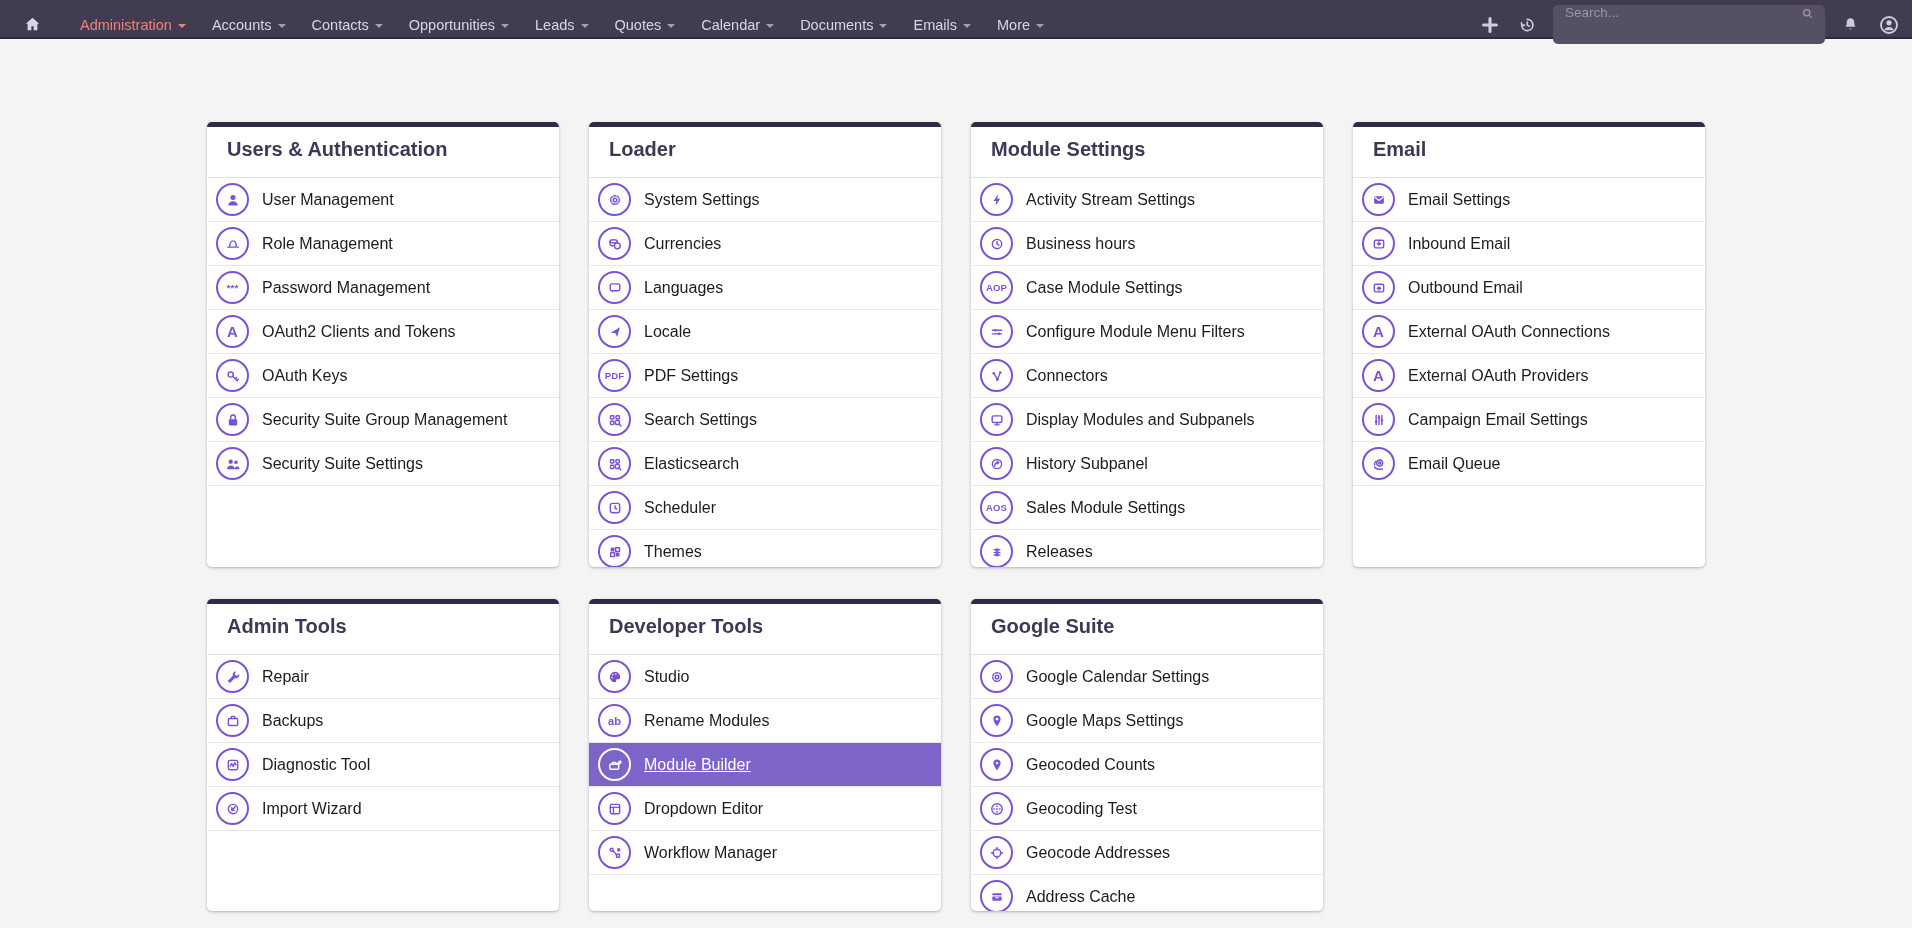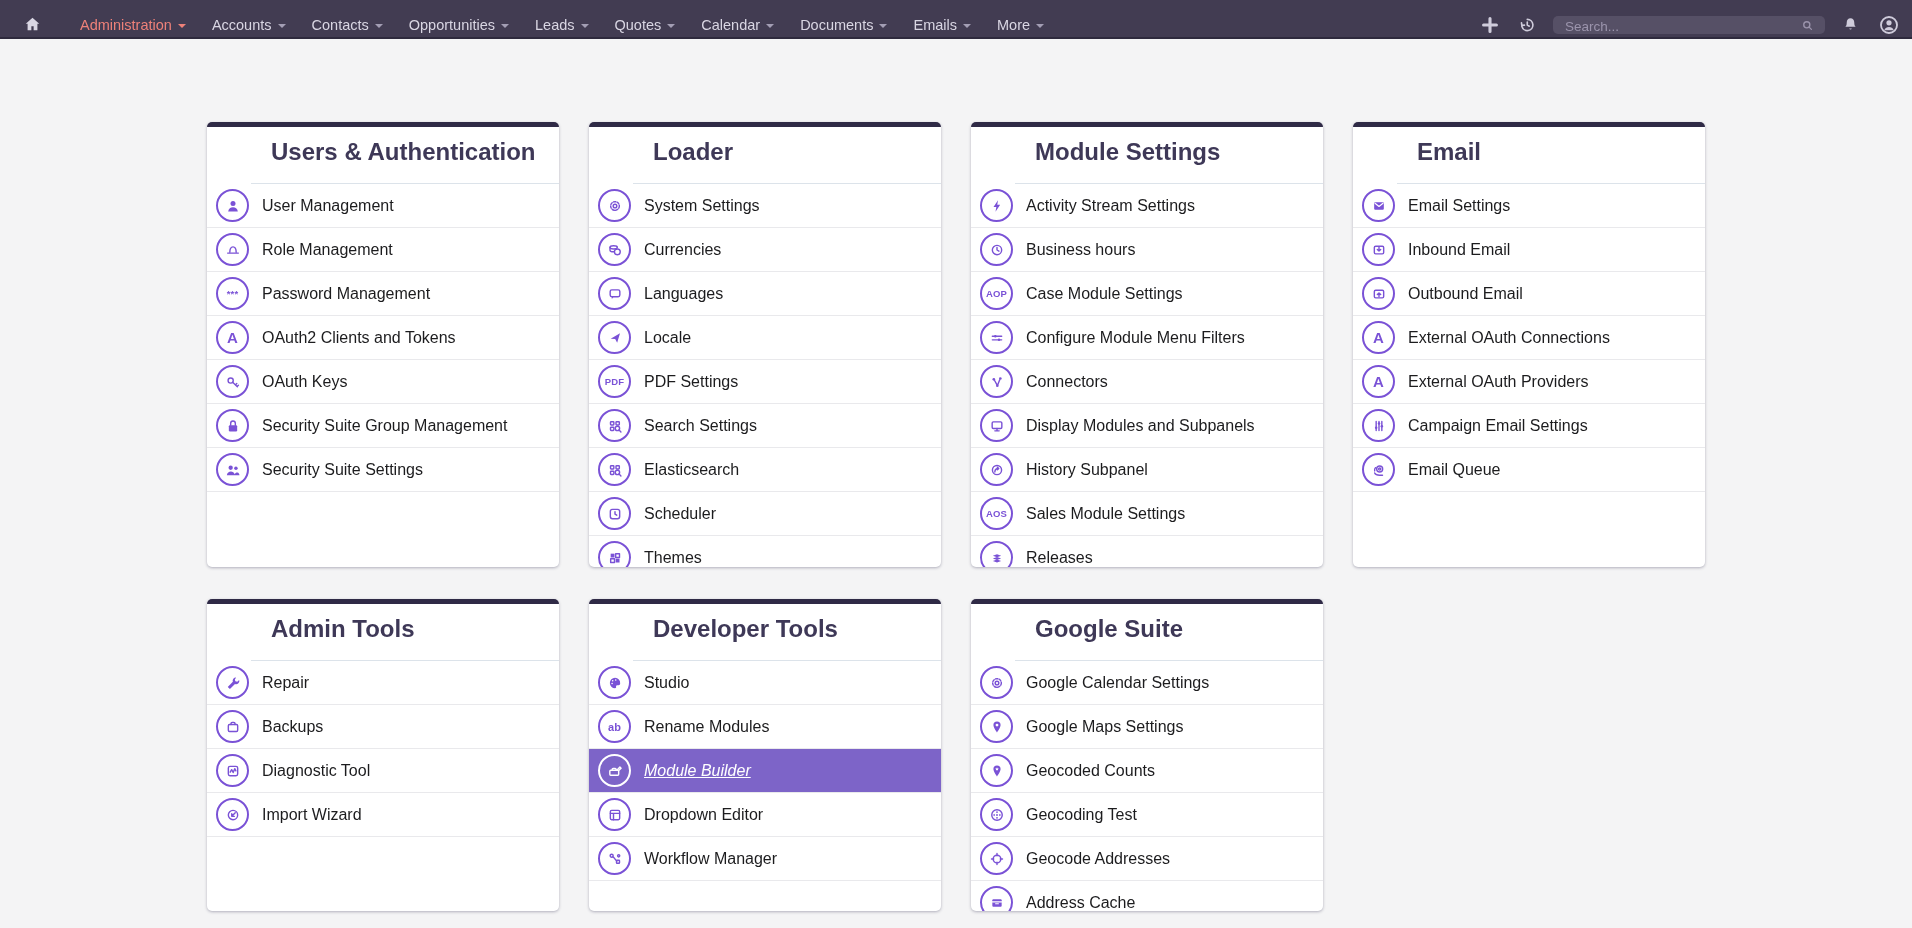--- a/index.html
+++ b/index.html
@@ -12,46 +12,46 @@
   .nav-home { display:flex; align-items:center; color:#d9d6e3; margin-right:26px; cursor:pointer; }
   .nav-menu { display:flex; list-style:none; align-items:center; gap:4px; flex:1; }
   .nav-item { display:flex; align-items:center; gap:6px; color:#d9d6e3; font-size:14.5px;
     padding:0 11px; height:39px; cursor:pointer; white-space:nowrap; }
   .nav-item.active { color:var(--accent,#ee8179); }
   .caret { width:0; height:0; border-left:4px solid transparent; border-right:4px solid transparent;
     border-top:4.5px solid #a39eb4; margin-top:2px; }
   .nav-item.active .caret { border-top-color:var(--accent,#ee8179); }
   .nav-right { display:flex; align-items:center; gap:15px; }
   .nav-icon-btn { color:#cfccdb; display:flex; align-items:center; cursor:pointer; }
-  .searchbox { width:272px; height:18px; background:#565066; border-radius:5px; display:flex;
-    align-items:flex-end; padding:0 9px 0 12px;gap:26px; }
+  .searchbox { width:272px; height:39px; background:#565066; border-radius:5px; display:flex;
+    align-items:flex-start; padding:0 9px 0 12px;gap:26px; }
   .searchbox input { flex:1; background:transparent; border:none; outline:none; color:#d9d6e3;
     font-size:13.5px; font-family:"Liberation Sans", sans-serif; }
   .searchbox input::placeholder { color:#9b94ac; }
   .searchbox .mag { color:#9b94ac; display:flex; }
 
   
   .content { margin:83px 0 0 207px; }
   .grid { display:grid; grid-template-columns:repeat(4,352px); column-gap:30px; row-gap:32px; }
   .panel { background:#fff; border-top:5px solid var(--card-top,#2f2a46); border-radius:5px;
     box-shadow:0 1px 3px rgba(50,45,80,.35); overflow:hidden; }
   .panel.h-tall { height:445px; }
   .panel.h-short { height:312px; }
-  .panel-title { font-size:24px; font-weight:bold; color:#3e3857; padding:11px 20px 10px;
-    border-bottom:1px solid #dce3ea; height:57px;margin-left:44px; }
+  .panel-title { font-size:20px; font-weight:bold; color:#3e3857; padding:11px 20px 10px;
+    border-bottom:1px solid #dce3ea; height:51px; }
   .panel-item { display:flex; align-items:center; gap:13px; height:44px; padding:0 9px;
     border-bottom:1px solid #e9e9ec; cursor:pointer; color:#1c1c1e; font-size:16px; }
   .panel-item .ico { width:33px; height:33px; min-width:33px; border:2px solid var(--purple,#7a52d6);
     border-radius:50%; color:var(--purple,#7a52d6); display:flex; align-items:center;
     justify-content:center; font-weight:bold; }
   .panel-item .ico.badge1 { font-size:15px; }
   .panel-item .ico.badge2 { font-size:11px; }
   .panel-item .ico.badge3 { font-size:9.5px; letter-spacing:.2px; }
   .panel-item.highlight { background:var(--hl,#7d64c8); color:#fff; }
-  .panel-item.highlight .label { text-decoration:underline;font-style:italic; }
+  .panel-item.highlight .label { text-decoration:underline; }
   .panel-item.highlight .ico { border-color:#fff; color:#fff; }
   .panel-item svg { display:block; }
 </style>
 </head>
 <body>
 
 <nav class="navbar">
   <span class="nav-home">
     <svg viewBox="0 0 24 24" width="21" height="21">
         <path d="M12 4.2L4.3 11h2.1v7.6h4.3v-4.7h2.6v4.7h4.3V11h2.1z" fill="currentColor"></path>

